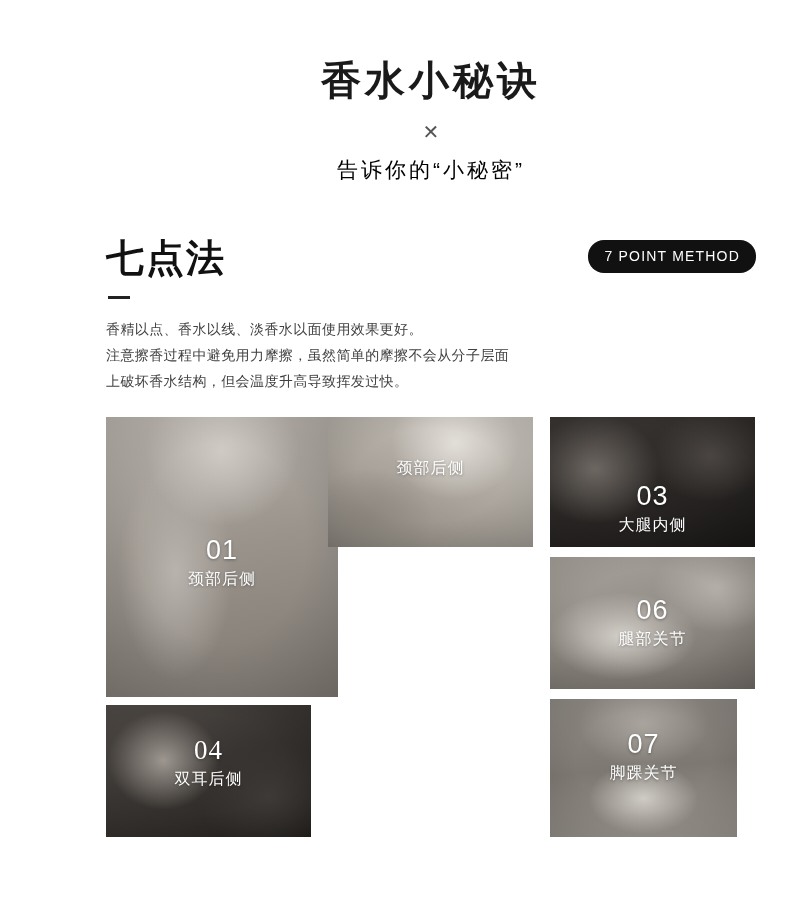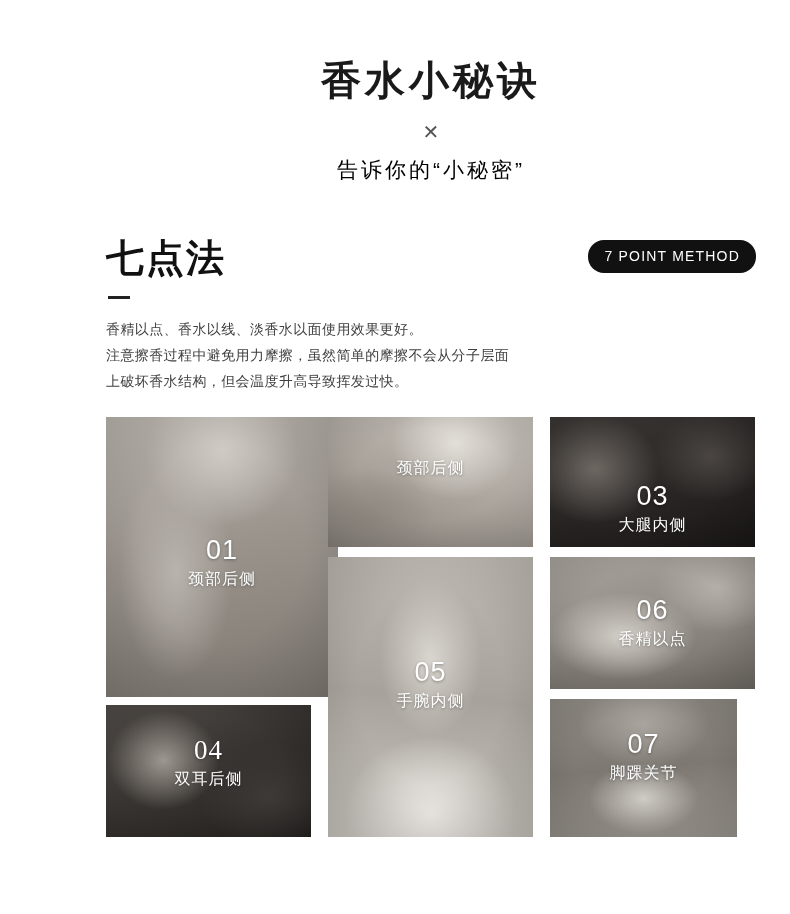--- a/index.html
+++ b/index.html
@@ -233,35 +233,27 @@
 
       <div class="cell" style="left:0px; top:288px; width:205px; height:132px;font-family:Liberation Serif, serif;">
         <div class="ph ph-4"></div>
         <div class="vig"></div>
         <div class="label" style="top:30px;">
           <div class="num">04</div>
           <div class="cap">双耳后侧</div>
         </div>
       </div>
 
-      <div class="cell" style="left:222px; top:140px; width:205px; height:280px;">
-        <div class="ph ph-5"></div>
-        <div class="vig"></div>
-        <div class="label" style="top:100px;">
-          <div class="num">05</div>
-          <div class="cap">手腕内侧</div>
-        </div>
-      </div>
 
       <div class="cell" style="left:444px; top:140px; width:205px; height:132px;text-decoration:underline;">
         <div class="ph ph-6"></div>
         <div class="vig"></div>
         <div class="label" style="top:38px;">
           <div class="num">06</div>
-          <div class="cap">香精以点</div>
+          <div class="cap">腿部关节</div>
         </div>
       </div>
 
       <div class="cell" style="left:444px; top:282px; width:187px; height:138px;">
         <div class="ph ph-7"></div>
         <div class="vig"></div>
         <div class="label" style="top:30px;">
           <div class="num">07</div>
           <div class="cap">脚踝关节</div>
         </div>

